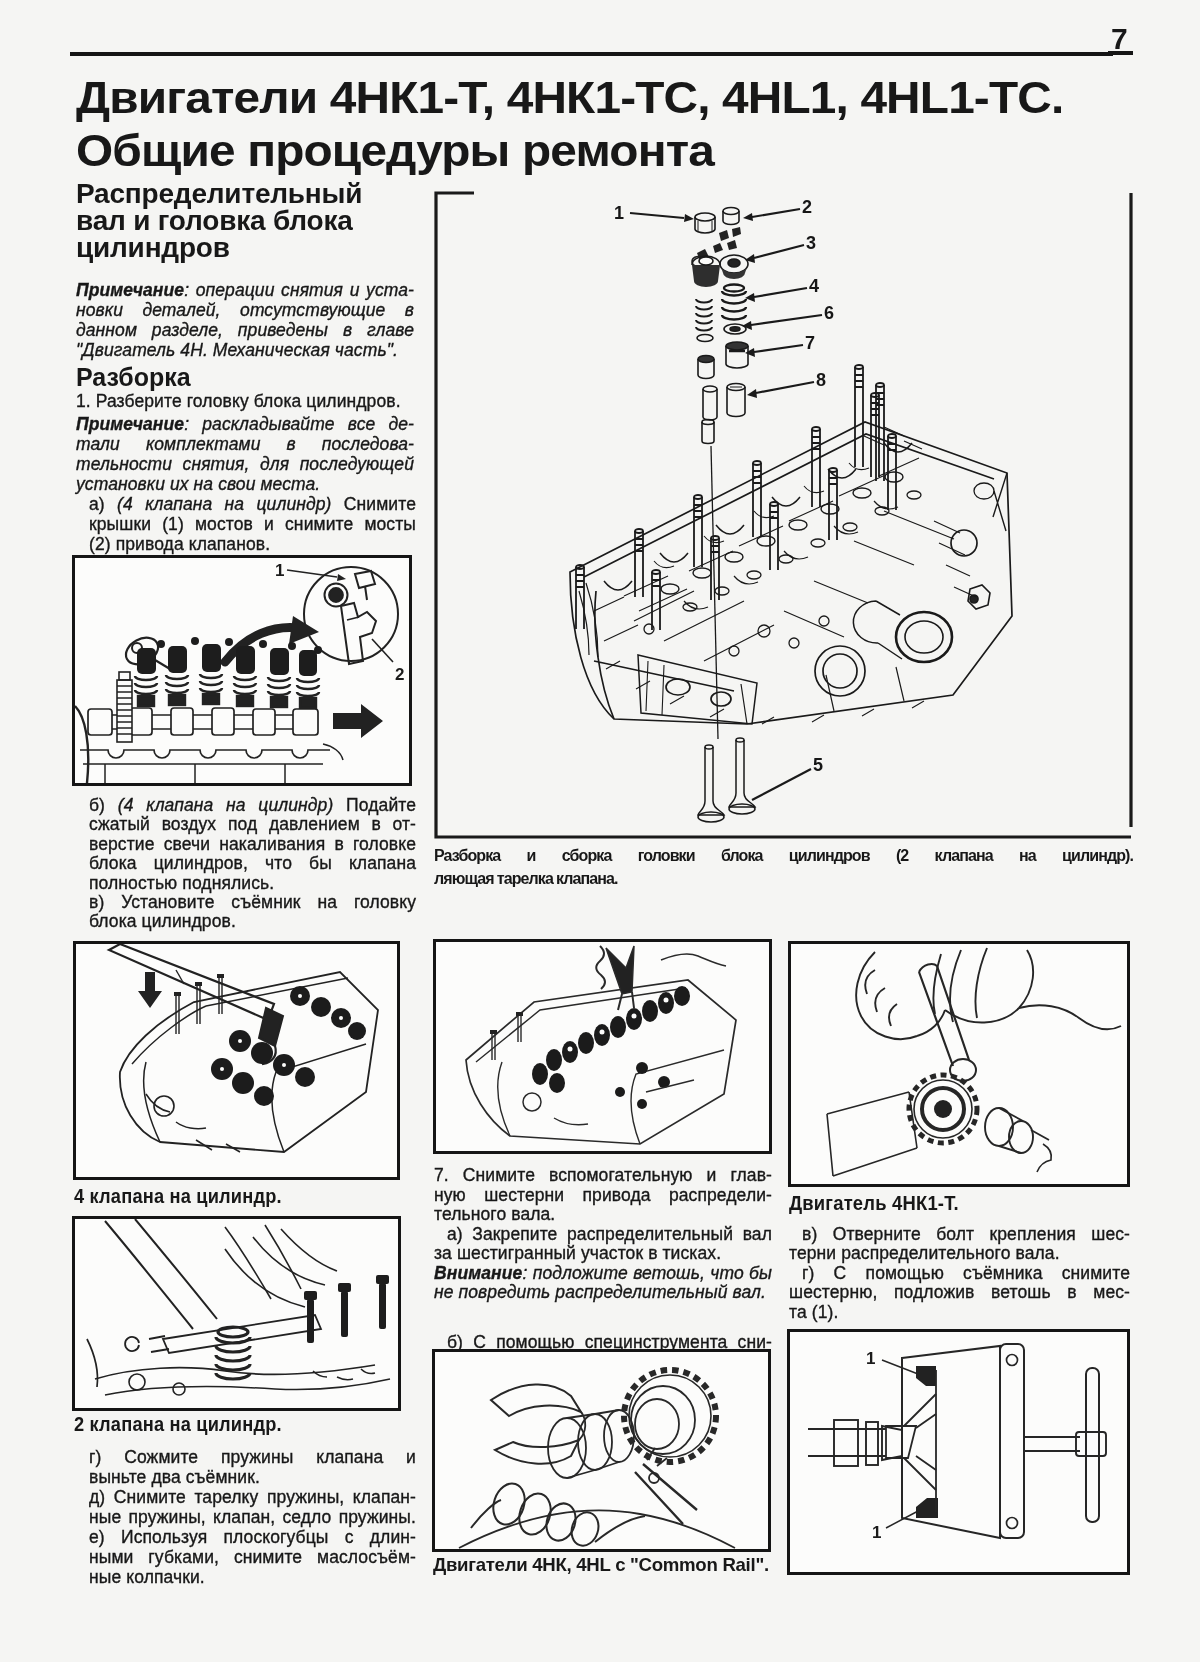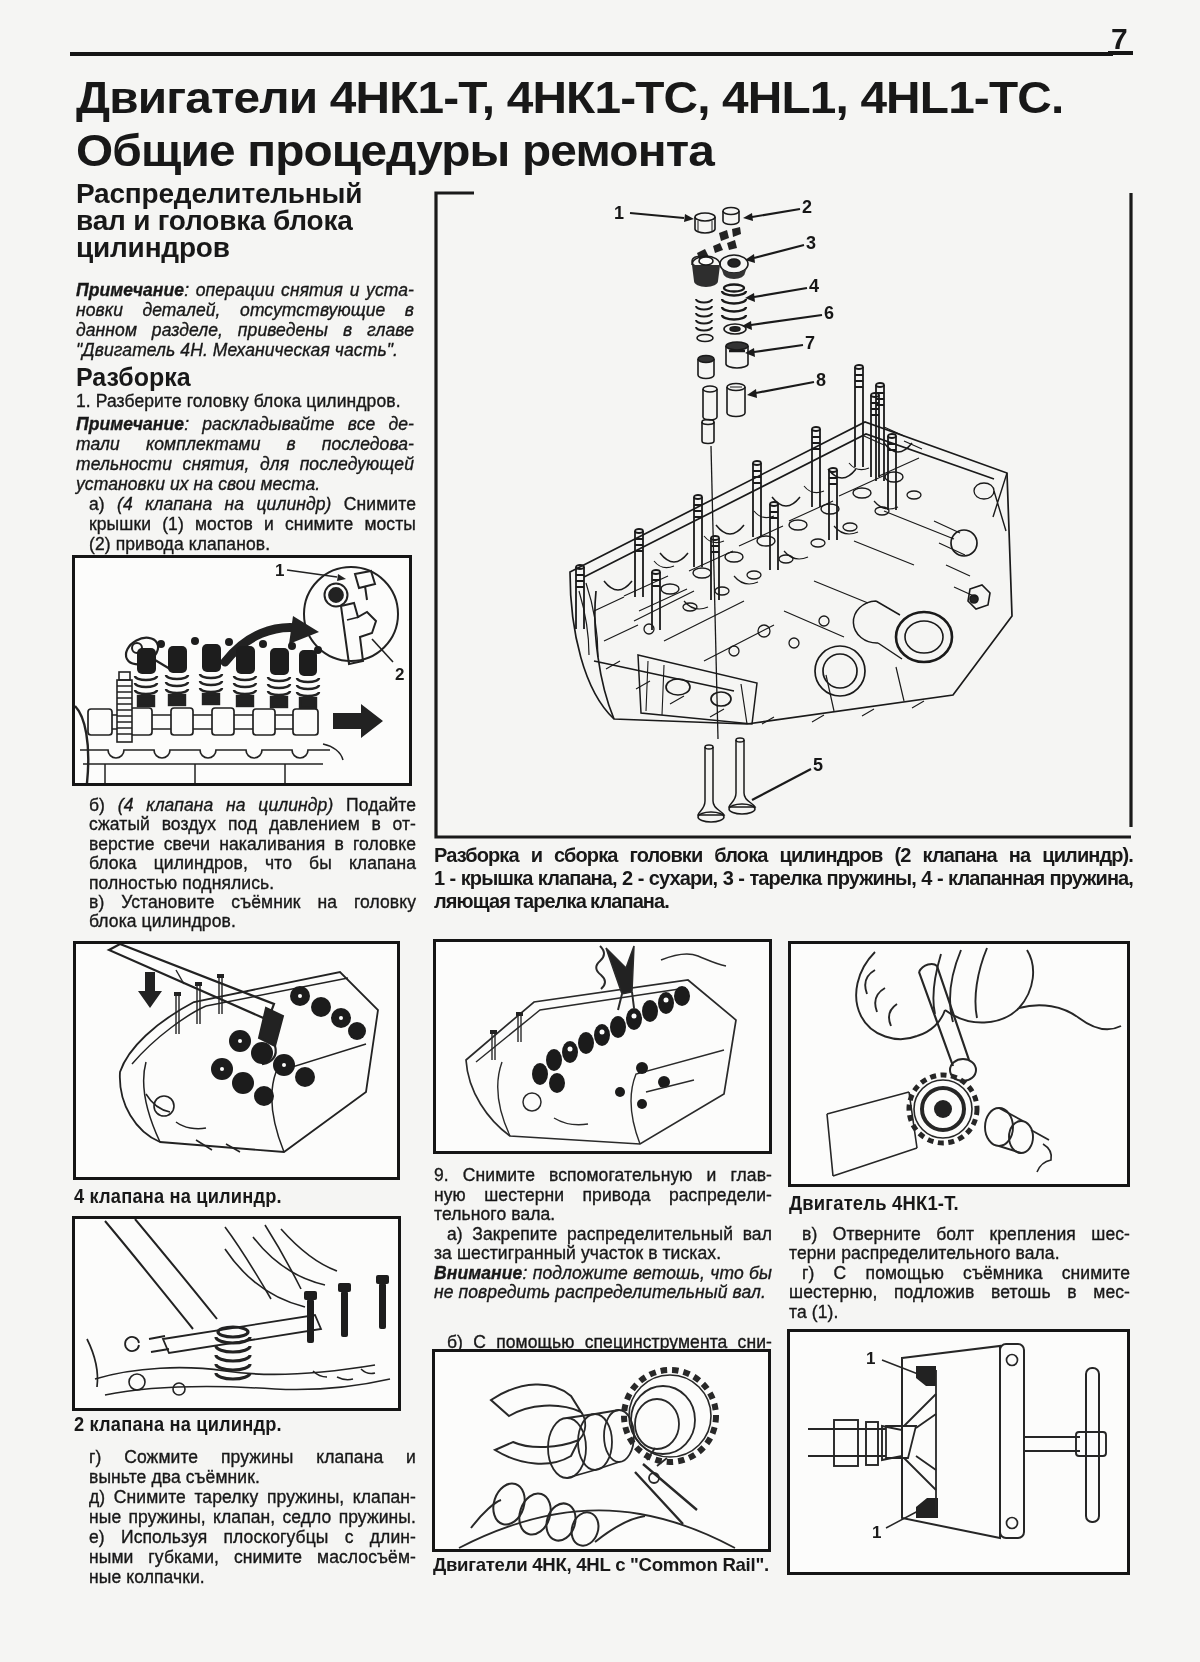--- a/index.html
+++ b/index.html
@@ -462,23 +462,22 @@
   <text x="372" y="58">3</text>
   <text x="375" y="101">4</text>
   <text x="390" y="128">6</text>
   <text x="371" y="158">7</text>
   <text x="382" y="195">8</text>
   <text x="379" y="580">5</text>
 </g>
 </svg>
 </div>
 
-<div class="col b" style="left:434px;top:844px;width:699px;font-size:20px;line-height:23px;letter-spacing:-0.9px;word-spacing:-0.5px;">
+<div class="col b" style="left:434px;top:844px;width:699px;font-size:16px;line-height:23px;letter-spacing:-0.9px;word-spacing:-0.5px;">
 <div>Разборка и сборка головки блока цилиндров (2 клапана на цилиндр).</div>
-<div>1 - крышка клапана, 2 - сухари, 3 - тарелка пружины, 4 - клапанная пружина,</div>
 <div class="n">ляющая тарелка клапана.</div>
 </div>
 
 <div class="frame" style="left:433px;top:939px;width:339px;height:215px;">
 <svg width="333" height="209" viewBox="0 0 333 209" id="svgD">
 <g stroke="#2a2a2a" fill="none" stroke-width="1.7">
 
   <path d="M30,118 L98,60 L252,38 L300,78 L288,152 L204,202 L74,194 C52,178 32,150 30,118 Z"></path>
   <path d="M40,120 L104,68 L250,46 M74,194 C62,168 58,142 66,120 M204,202 C194,176 192,152 200,132 L288,108" stroke-width="1.4"></path>
 
@@ -515,21 +514,21 @@
   <rect x="54" y="88" width="7" height="4" fill="#222" stroke="none"></rect>
   <rect x="80" y="70" width="7" height="4" fill="#222" stroke="none"></rect>
 
   <circle cx="96" cy="160" r="9" stroke-width="1.5"></circle>
   <path d="M118,176 c10,6 22,8 34,6 M210,150 l48,-12" stroke-width="1.4"></path>
 </g>
 </svg>
 </div>
 
 <div class="col cc" style="left:434px;top:1166px;width:338px;">
-<div>9. Снимите вспомогательную и глав-</div>
+<div>7. Снимите вспомогательную и глав-</div>
 <div>ную шестерни привода распредели-</div>
 <div class="n">тельного вала.</div>
 <div style="padding-left:13px;">а) Закрепите распределительный вал</div>
 <div class="n">за шестигранный участок в тисках.</div>
 <div class="i"><span class="b u">Внимание</span>: подложите ветошь, что бы</div>
 <div class="n i">не повредить распределительный вал.</div>
 <div style="padding-left:13px;margin-top:30px;">б) С помощью специнструмента сни-</div>
 <div class="n">мите стопорное пружины.</div>
 </div>
 

